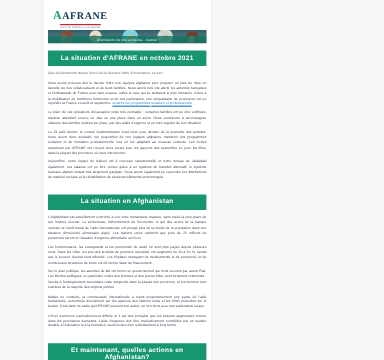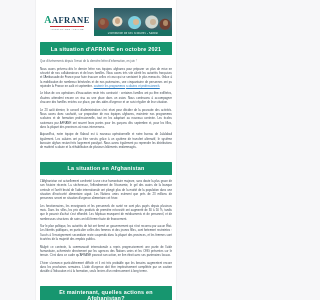--- a/index.html
+++ b/index.html
@@ -33,20 +33,21 @@
   }
 
   
   .header-band {
     display: flex;
     align-items: stretch;
     width: 132px;
     margin: 8px auto 0 auto;
     height: 28px;
     background: #ffffff;
+    flex-direction: column;
   }
   .logo-cell {
     width: 54px;
     display: flex;
     flex-direction: column;
     align-items: center;
     justify-content: center;
     background: #ffffff;
     padding: 1px 0;
     box-sizing: border-box;

